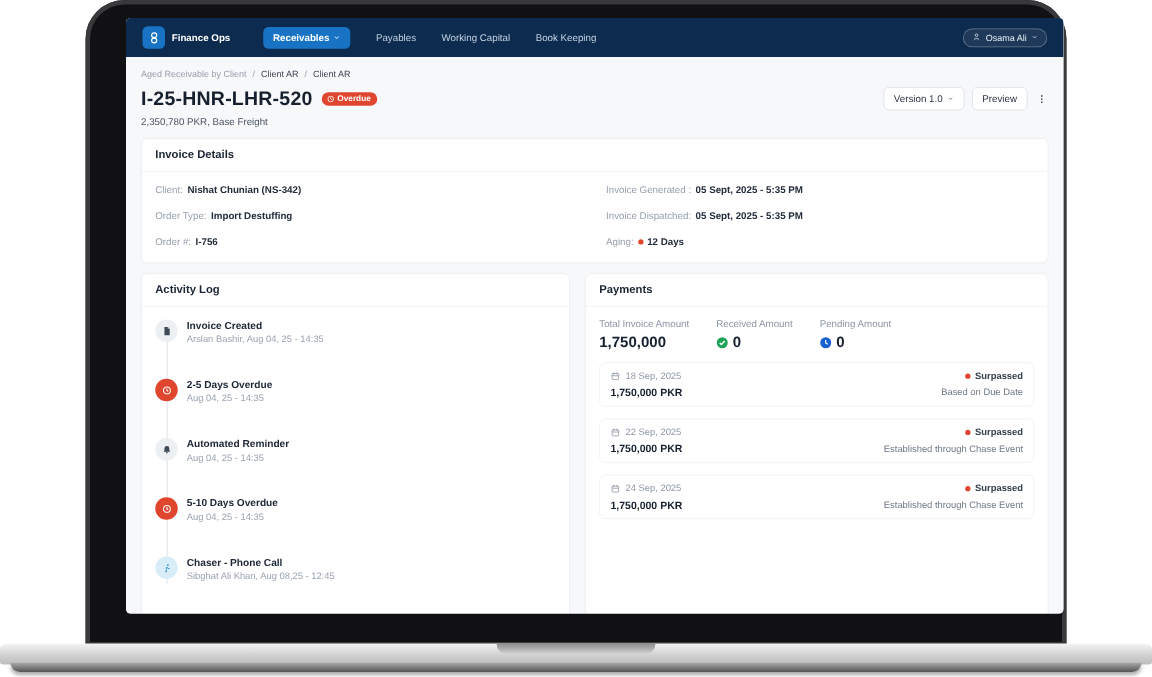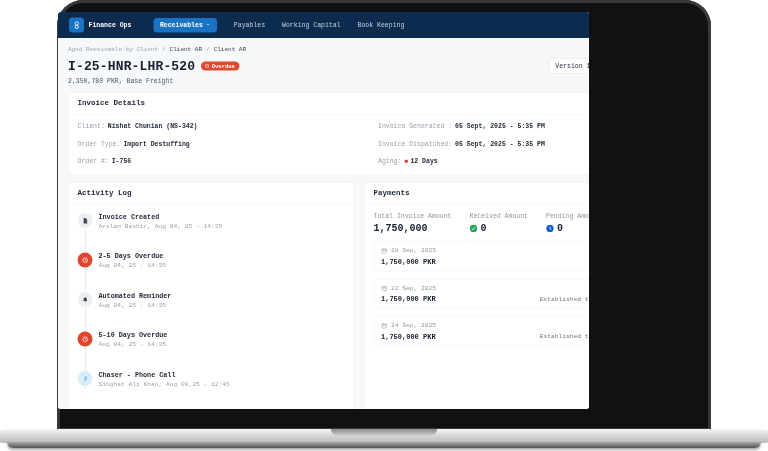--- a/index.html
+++ b/index.html
@@ -5,21 +5,21 @@
   :root{
     --navy:#0d2b4e; --accent:#1873c5; --page-bg:#f7f8fa; --card-border:#e7eaee;
     --danger:#e0452e; --success:#1fa358; --pending:#1660cf; --text-dark:#1b2534; --text-gray:#97a0ac;
   }
   *{box-sizing:border-box;margin:0;padding:0;}
   body{width:768px;height:451px;background:#ffffff;font-family:"Liberation Sans",sans-serif;overflow:hidden;}
   .laptop{position:relative;width:768px;height:451px;}
   
   .bezel{position:absolute;left:57px;top:0;width:654px;height:431px;background:#111113;
     border-radius:26px 26px 0 0;box-shadow:inset 0 0 0 3px #39393c;}
-  .screen{position:absolute;left:58px;top:12px;width:531px;height:397px;overflow:hidden;border-radius:3px;background:var(--page-bg);font-family:Liberation Mono, monospace;}
+  .screen{position:absolute;left:84px;top:12px;width:625px;height:397px;overflow:hidden;border-radius:3px;background:var(--page-bg);}
   .ui{width:1250px;height:820px;transform:scale(0.5);transform-origin:0 0;background:var(--page-bg);}
   .base{position:absolute;left:0;top:429px;width:768px;height:14px;
     background:linear-gradient(180deg,#f5f5f5 0%,#d7d7d7 45%,#bcbcbc 100%);
     border-radius:4px 4px 2px 2px;}
   .base-lip{position:absolute;left:7px;top:442px;width:754px;height:6px;
     background:linear-gradient(180deg,#a6a6a6,#555555);border-radius:0 0 10px 10px;box-shadow:0 2px 3px rgba(0,0,0,.35);}
   .notch{position:absolute;left:331px;top:429px;width:106px;height:7px;
     background:linear-gradient(180deg,#8b8b8b,#d2d2d2);border-radius:0 0 10px 10px;}
   
   .navbar{height:52px;background:var(--navy);display:flex;align-items:center;padding:0 22px;}

